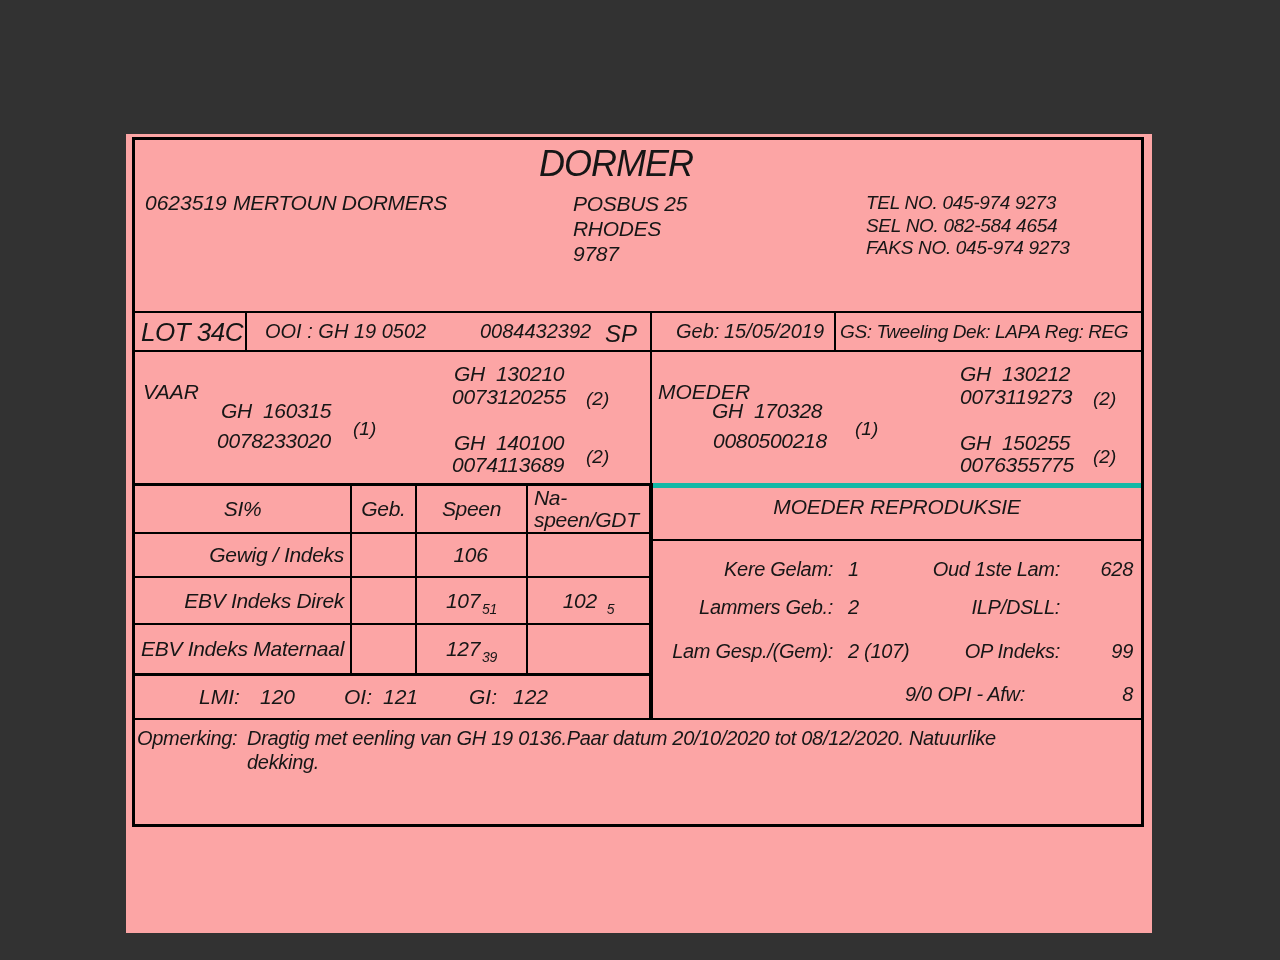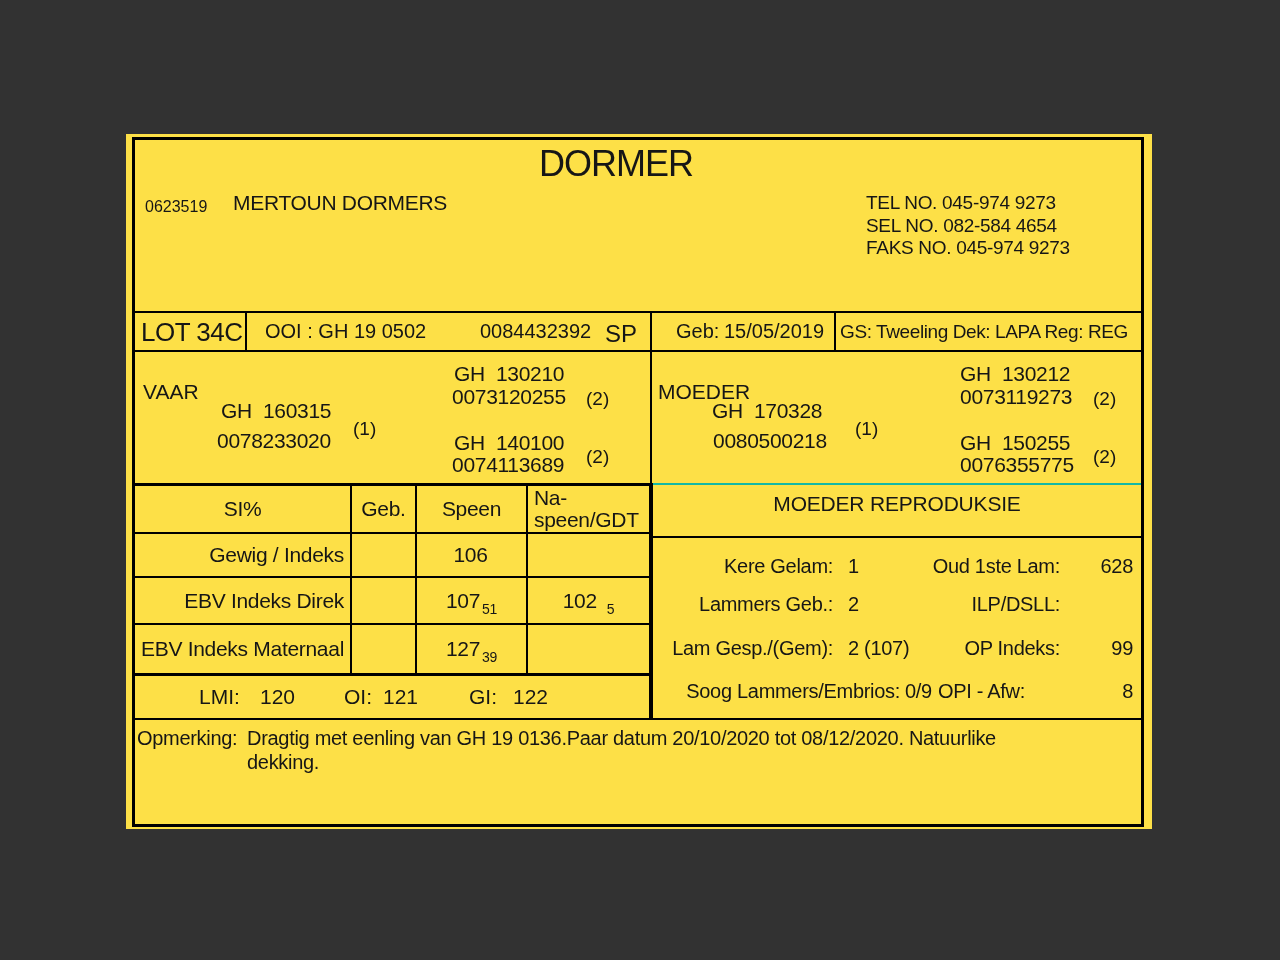--- a/index.html
+++ b/index.html
@@ -1,24 +1,24 @@
 <!DOCTYPE html>
 <html><head>
 <meta charset="utf-8">
 <style>
   html,body{margin:0;padding:0;background:#323232;width:1280px;height:960px;overflow:hidden;
     font-family:"Liberation Sans","DejaVu Sans",sans-serif;color:#161616;}
   .stage{position:relative;width:1280px;height:960px;background:#323232;}
-  .card{position:absolute;left:126px;top:134px;width:1026px;height:695px;background:#fde047;}
+  .card{position:absolute;left:126px;top:134px;width:1026px;height:799px;background:#fca5a5;font-style:italic;}
   .frame{position:absolute;left:6px;top:3px;width:1012px;height:690px;border:3px solid #000;box-sizing:border-box;}
   [data-bind]{white-space:pre;}
 
   
   .title{position:absolute;left:404px;top:3px;font-size:36px;letter-spacing:-1px;}
-  .member-no{position:absolute;left:10px;top:58px;font-size:16px;}
+  .member-no{position:absolute;left:10px;top:51px;font-size:21px;}
   .stud-name{position:absolute;left:98px;top:51px;font-size:21px;letter-spacing:-0.3px;}
   .address{position:absolute;left:438px;top:51px;font-size:21px;line-height:25px;letter-spacing:-0.3px;}
   .contacts{position:absolute;left:731px;top:52px;font-size:19px;line-height:22.5px;letter-spacing:-0.3px;}
 
   
   .lot-row{position:absolute;left:0;top:171px;width:1006px;height:41px;border-top:2px solid #000;border-bottom:2px solid #000;box-sizing:border-box;display:flex;}
   .lot-cell{position:relative;height:100%;border-right:2px solid #000;box-sizing:border-box;}
   .lot-cell.c1{width:112px;}
   .lot-cell.c2{width:405px;}
   .lot-cell.c3{width:184px;}
@@ -61,21 +61,21 @@
   .si-cell.naspeen-hdr{flex-direction:column;align-items:flex-start;justify-content:flex-start;padding:1px 0 0 6px;line-height:22px;}
   .sub{font-size:14px;position:relative;top:8px;margin-left:2px;white-space:pre;}
   .sub.gap{margin-left:10px;}
 
   
   .index-row{position:absolute;left:0;top:536px;width:514px;height:42px;}
   .index-row span{position:absolute;top:9px;font-size:21px;}
   .lmi-l{left:64px;} .lmi-v{left:125px;} .oi-l{left:209px;} .oi-v{left:248px;} .gi-l{left:334px;} .gi-v{left:378px;}
 
   
-  .repro-panel{position:absolute;left:518px;top:343px;width:488px;height:235px;border-top:2px solid #14b8a6;box-sizing:border-box;}
+  .repro-panel{position:absolute;left:518px;top:343px;width:488px;height:235px;border-top:5px solid #14b8a6;box-sizing:border-box;}
   .repro-title-box{height:51px;border-bottom:2px solid #000;text-align:center;}
   .repro-title{display:inline-block;margin-top:7px;font-size:21px;letter-spacing:-0.2px;}
   .repro-row{position:absolute;left:0;width:100%;height:26px;font-size:20px;letter-spacing:-0.3px;}
   .repro-row.r1{top:70px;} .repro-row.r2{top:108px;} .repro-row.r3{top:152px;} .repro-row.r4{top:195px;}
   .repro-row .l1{position:absolute;left:0;width:180px;text-align:right;}
   .repro-row .v1{position:absolute;left:195px;}
   .repro-row .l2{position:absolute;left:221px;width:186px;text-align:right;}
   .repro-row .v2{position:absolute;left:385px;width:95px;text-align:right;}
   .repro-row.r4 .l1{width:247px;}
   .repro-row.r4 .v1{left:252px;}
@@ -90,20 +90,25 @@
 </head>
 <body>
 
 <div class="stage">
   <div class="card">
     <div class="frame">
 
       <div class="title" data-bind="header.title">DORMER</div>
       <div class="member-no" data-bind="header.member_no">0623519</div>
       <div class="stud-name" data-bind="header.stud_name">MERTOUN DORMERS</div>
+      <div class="address">
+        <div data-bind="header.address.0">POSBUS 25</div>
+        <div data-bind="header.address.1">RHODES</div>
+        <div data-bind="header.address.2">9787</div>
+      </div>
       <div class="contacts">
         <div data-bind="header.contacts.0">TEL NO. 045-974 9273</div>
         <div data-bind="header.contacts.1">SEL NO. 082-584 4654</div>
         <div data-bind="header.contacts.2">FAKS NO. 045-974 9273</div>
       </div>
 
       <div class="lot-row">
         <div class="lot-cell c1">
           <span class="lot-no" data-bind="lot_row.lot">LOT 34C</span>
         </div>
@@ -212,22 +217,21 @@
           <span class="l2" data-bind="reproduksie.rows.1.l2">ILP/DSLL:</span>
           <span class="v2" data-bind="reproduksie.rows.1.v2"></span>
         </div>
         <div class="repro-row r3">
           <span class="l1" data-bind="reproduksie.rows.2.l1">Lam Gesp./(Gem):</span>
           <span class="v1" data-bind="reproduksie.rows.2.v1">2 (107)</span>
           <span class="l2" data-bind="reproduksie.rows.2.l2">OP Indeks:</span>
           <span class="v2" data-bind="reproduksie.rows.2.v2">99</span>
         </div>
         <div class="repro-row r4">
-          <span class="l1" data-bind="reproduksie.rows.3.l1">Soog Lammers/Embrios:</span>
-          <span class="v1" data-bind="reproduksie.rows.3.v1">0/9</span>
+          <span class="v1" data-bind="reproduksie.rows.3.v1">9/0</span>
           <span class="l2" data-bind="reproduksie.rows.3.l2">OPI - Afw:</span>
           <span class="v2" data-bind="reproduksie.rows.3.v2">8</span>
         </div>
       </div>
 
       <div class="remarks">
         <span class="remarks-label" data-bind="opmerking.label">Opmerking:</span>
         <span class="remarks-line1" data-bind="opmerking.line1">Dragtig met eenling van GH 19 0136.Paar datum 20/10/2020 tot 08/12/2020. Natuurlike</span>
         <span class="remarks-line2" data-bind="opmerking.line2">dekking.</span>
       </div>

